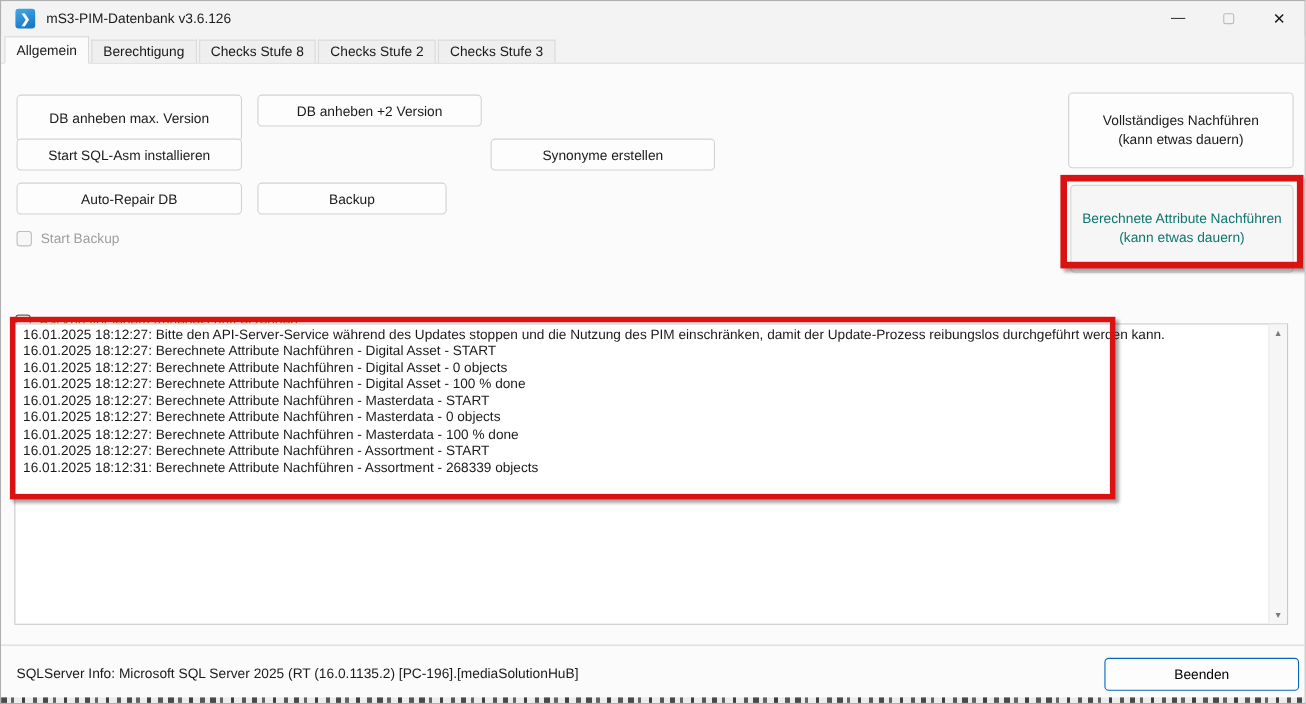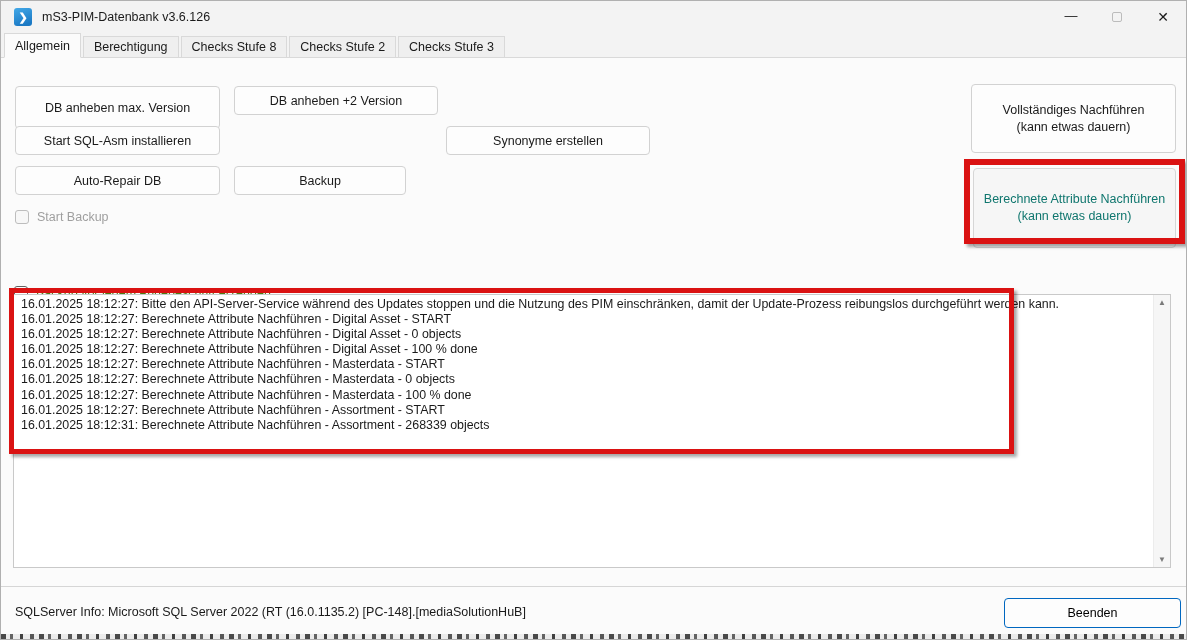--- a/index.html
+++ b/index.html
@@ -160,18 +160,18 @@
       <div class="log-line">16.01.2025 18:12:27: Berechnete Attribute Nachführen - Assortment - START</div>
       <div class="log-line">16.01.2025 18:12:31: Berechnete Attribute Nachführen - Assortment - 268339 objects</div>
     </div>
     <div id="log-scroll">
       <span>▲</span>
       <span>▼</span>
     </div>
     <div class="red-ann" id="red-ann-log"></div>
 
     <div id="status-sep"></div>
-    <div id="status-text">SQLServer Info: Microsoft SQL Server 2022 (RT (16.0.1135.2) [PC-148].[mediaSolutionHuB]</div>
+    <div id="status-text">SQLServer Info: Microsoft SQL Server 2025 (RT (16.0.1135.2) [PC-196].[mediaSolutionHuB]</div>
     <button id="btn-beenden">Beenden</button>
   </div>
 
   <div id="bottom-garble"></div>
 </div>
 
 </body></html>

